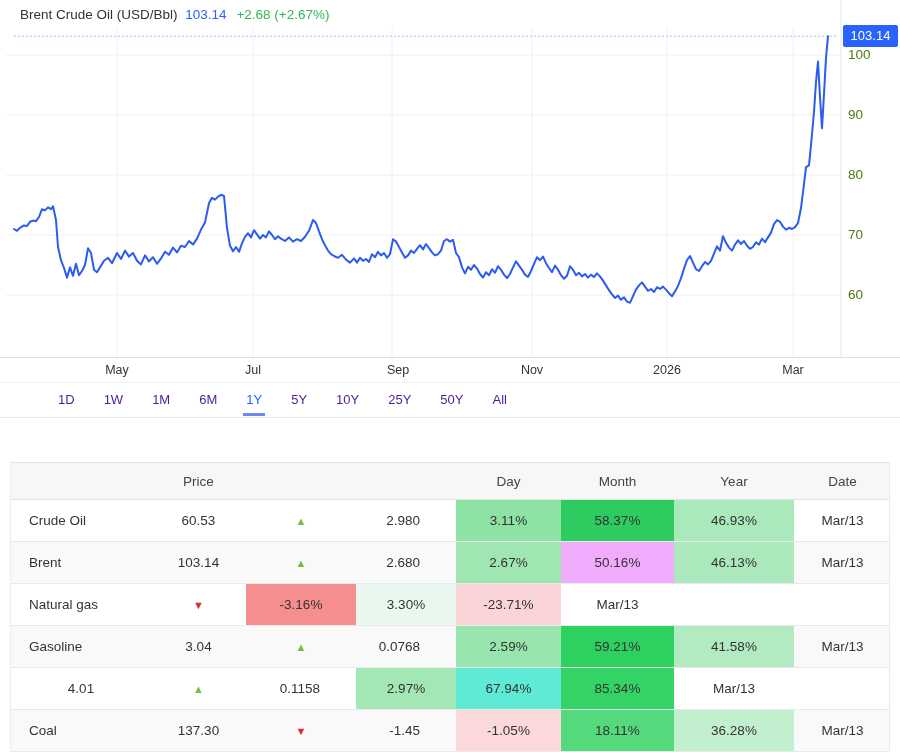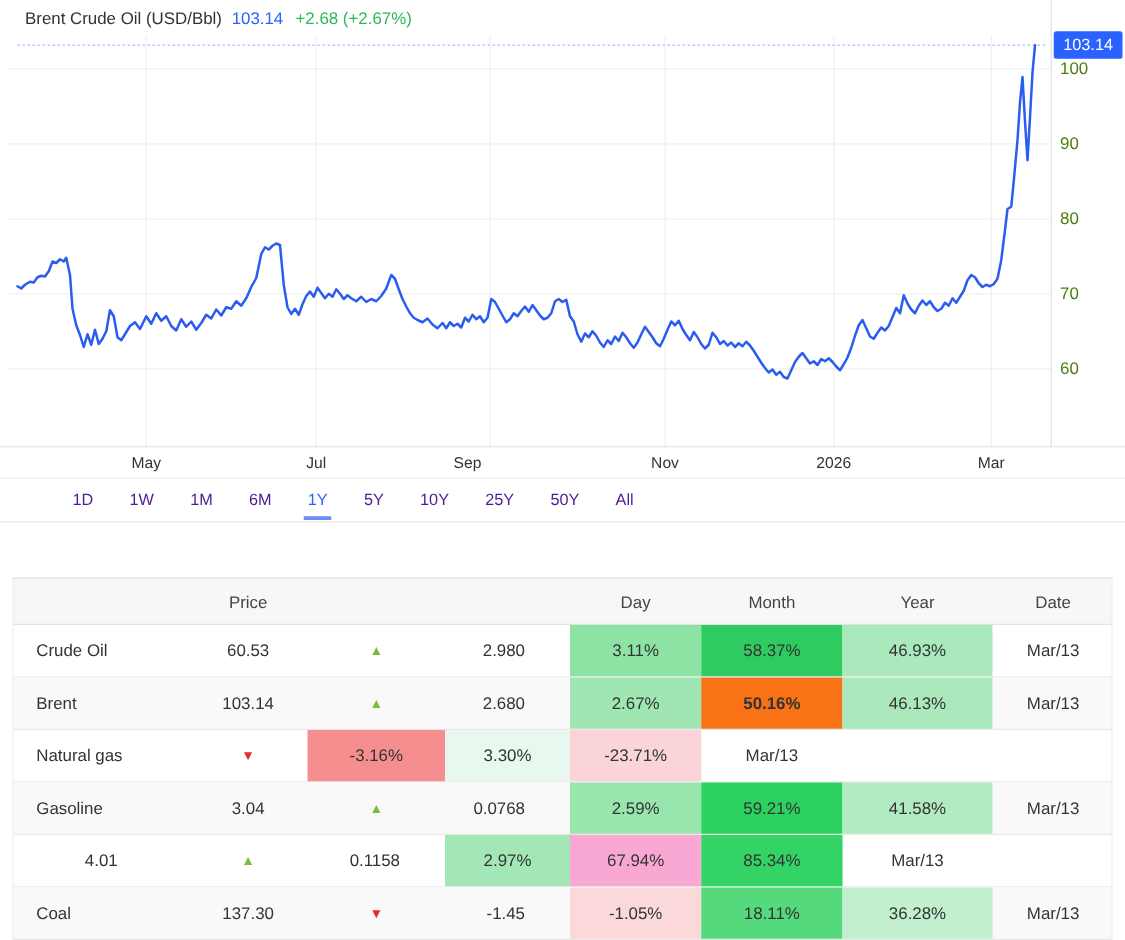--- a/index.html
+++ b/index.html
@@ -82,21 +82,21 @@
         <div class="y-label" style="top: 167px;">80</div>
         <div class="y-label" style="top: 227px;">70</div>
         <div class="y-label" style="top: 287px;">60</div>
       </div>
     <div id="price-badge" style="top: 25.16px;">103.14</div>
 
     <div id="x-axis-row">
       <div id="x-labels">
           <div class="x-label" style="left: 87px;">May</div>
           <div class="x-label" style="left: 223px;">Jul</div>
-          <div class="x-label" style="left: 344px;">Sep</div>
+          <div class="x-label" style="left: 368px;">Sep</div>
           <div class="x-label" style="left: 502px;">Nov</div>
           <div class="x-label" style="left: 637px;">2026</div>
           <div class="x-label" style="left: 763px;">Mar</div>
         </div>
       <span id="gear">⚙</span>
     </div>
 
     <div id="range-bar">
         <div class="range-btn">1D</div>
         <div class="range-btn">1W</div>
@@ -131,21 +131,21 @@
         <div class="cell c-pct" style="background: rgb(46, 204, 96);">58.37%</div>
         <div class="cell c-pct" style="background: rgb(169, 233, 188);">46.93%</div>
         <div class="cell c-date">Mar/13</div>
       </div>
       <div class="trow alt">
         <div class="cell c-name">Brent</div>
         <div class="cell c-price">103.14</div>
         <div class="cell c-arrow" style="color: rgb(118, 191, 62);">▲</div>
         <div class="cell c-change">2.680</div>
         <div class="cell c-pct" style="background: rgb(159, 230, 179);">2.67%</div>
-        <div class="cell c-pct" style="background: #f97316; font-weight: bold;">50.16%</div>
+        <div class="cell c-pct" style="background: #f0abfc;">50.16%</div>
         <div class="cell c-pct" style="background: rgb(171, 233, 189);">46.13%</div>
         <div class="cell c-date">Mar/13</div>
       </div>
       <div class="trow">
         <div class="cell c-name">Natural gas</div>
         <div class="cell c-arrow" style="color: rgb(226, 45, 45);">▼</div>
         <div class="cell c-pct" style="background: rgb(245, 143, 143);">-3.16%</div>
         <div class="cell c-pct" style="background: rgb(233, 248, 238);">3.30%</div>
         <div class="cell c-pct" style="background: rgb(251, 212, 215);">-23.71%</div>
         <div class="cell c-date">Mar/13</div>
@@ -158,21 +158,21 @@
         <div class="cell c-pct" style="background: rgb(152, 229, 174);">2.59%</div>
         <div class="cell c-pct" style="background: rgb(45, 209, 96);">59.21%</div>
         <div class="cell c-pct" style="background: rgb(178, 235, 194);">41.58%</div>
         <div class="cell c-date">Mar/13</div>
       </div>
       <div class="trow">
         <div class="cell c-price">4.01</div>
         <div class="cell c-arrow" style="color: rgb(118, 191, 62);">▲</div>
         <div class="cell c-change">0.1158</div>
         <div class="cell c-pct" style="background: rgb(163, 231, 183);">2.97%</div>
-        <div class="cell c-pct" style="background: #f9a8d4; text-align: right;">67.94%</div>
+        <div class="cell c-pct" style="background: #5eead4; text-align: right;">67.94%</div>
         <div class="cell c-pct" style="background: rgb(51, 211, 102);">85.34%</div>
         <div class="cell c-date">Mar/13</div>
       </div>
       <div class="trow alt">
         <div class="cell c-name">Coal</div>
         <div class="cell c-price">137.30</div>
         <div class="cell c-arrow" style="color: rgb(226, 45, 45);">▼</div>
         <div class="cell c-change">-1.45</div>
         <div class="cell c-pct" style="background: rgb(251, 217, 219);">-1.05%</div>
         <div class="cell c-pct" style="background: rgb(85, 217, 125);">18.11%</div>

